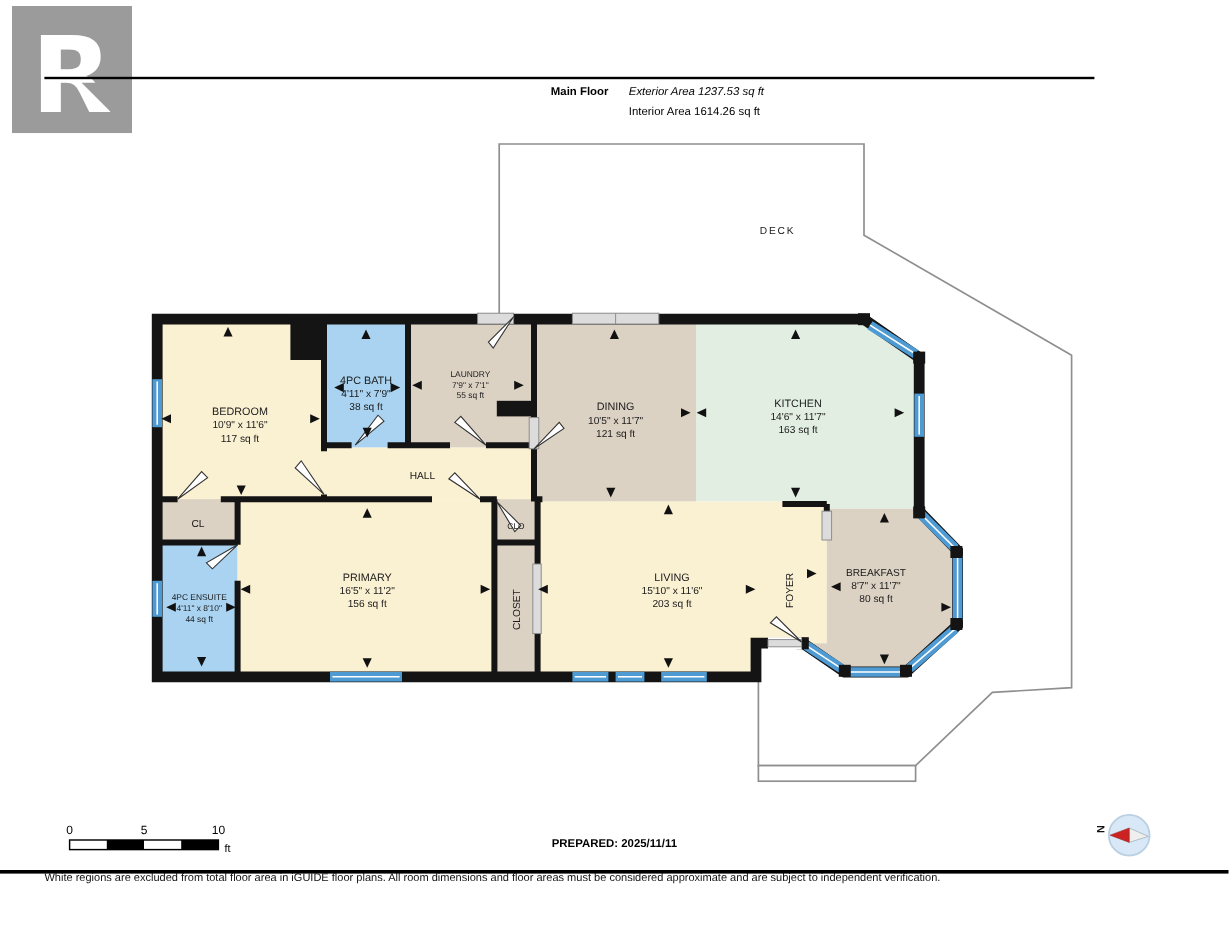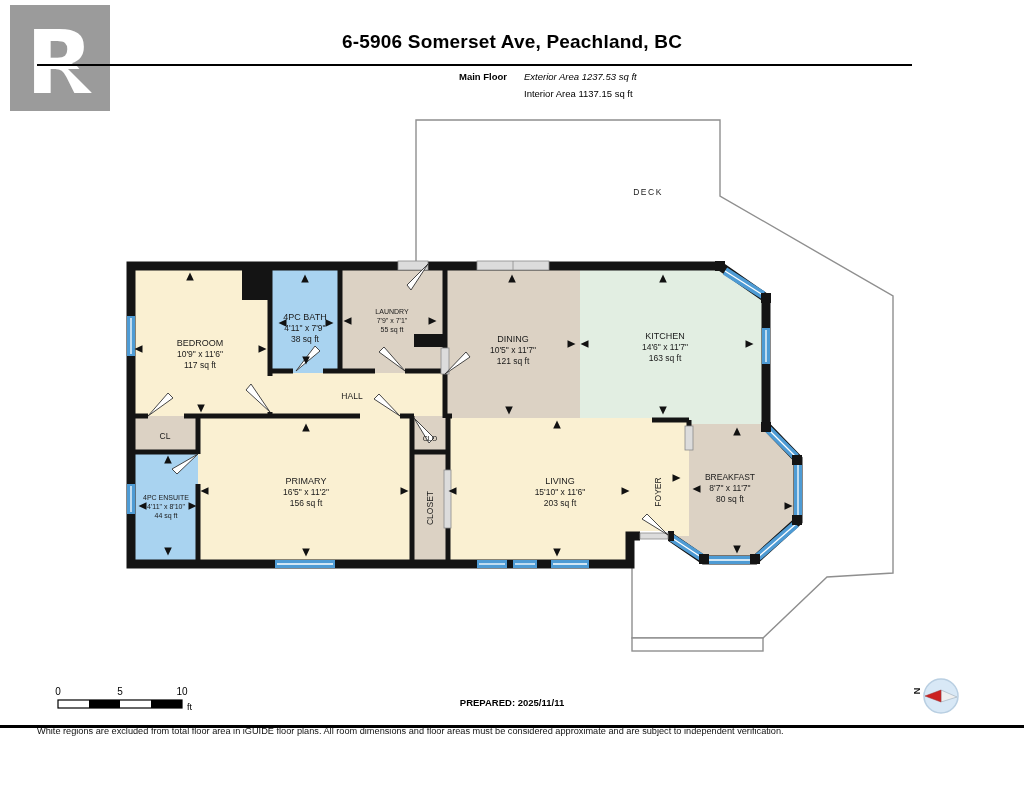--- a/index.html
+++ b/index.html
@@ -55,25 +55,24 @@
 <div class="page">
 
   <div class="logo">
     <svg class="logo-mark" width="100" height="106" viewBox="0 0 100 106">
       <rect class="logo-bg" x="0" y="0" width="100" height="106"></rect>
       <text class="logo-r" x="50" y="88" text-anchor="middle">R</text>
       <polygon class="logo-leg" points="58,64 100,106 100,64"></polygon>
     </svg>
   </div>
 
-  <div class="title">6-5906 Somerset Ave, Peachland, BC</div>
   <div class="rule"></div>
   <div class="floor-label">Main Floor</div>
   <div class="area-ext">Exterior Area 1237.53 sq ft</div>
-  <div class="area-int">Interior Area 1137.15 sq ft</div>
+  <div class="area-int">Interior Area 1614.26 sq ft</div>
 
   <svg class="plan-svg" width="1024" height="791" viewBox="0 0 1024 791">
     <defs>
       <path id="arw" d="M0,-4.5 L3.8,3.5 L-3.8,3.5 Z"></path>
     </defs>
 
     <g>
       <polygon class="deckline" points="416,120 720,120 720,196 893,296 893,573 827,577 763,638 632,638 632,540 416,540"></polygon>
       <rect class="deckline" x="632" y="638" width="131" height="13"></rect>
       <text class="lbl-deck" x="648" y="195">DECK</text>

